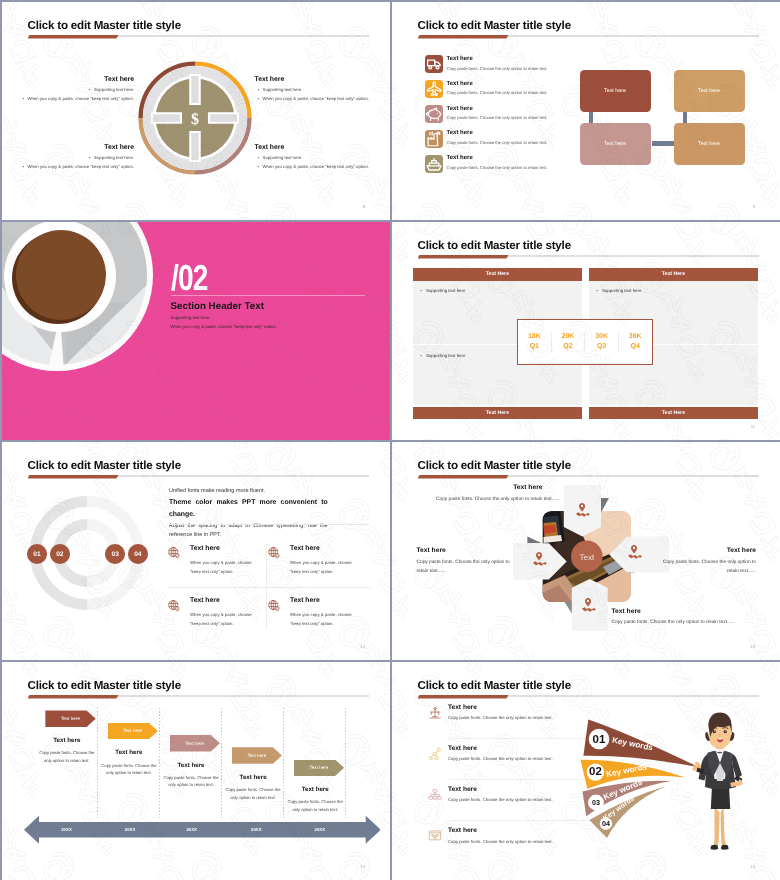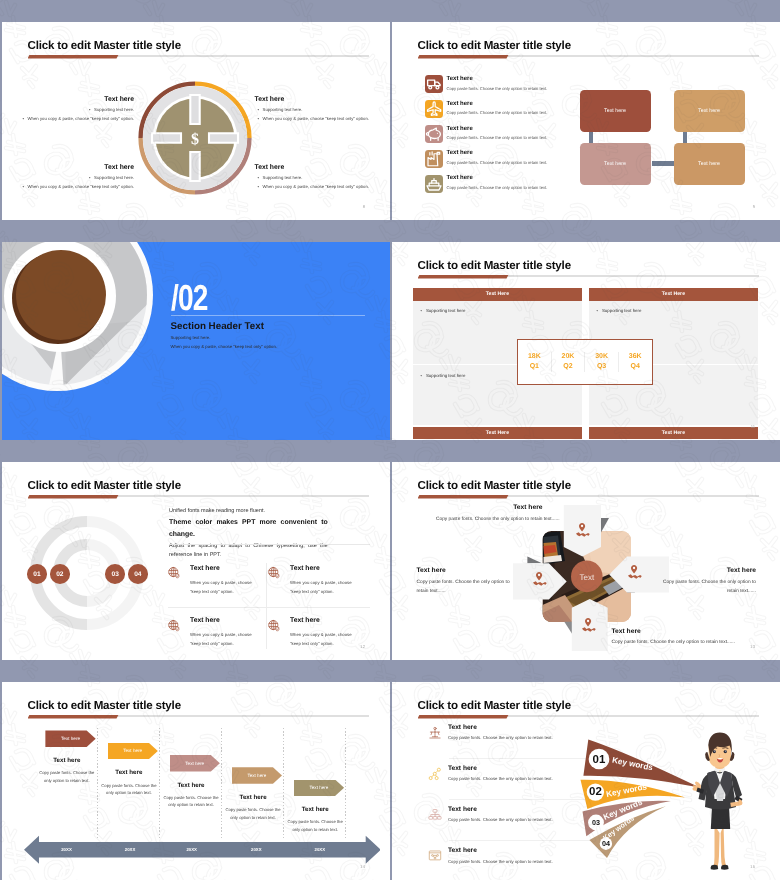--- a/index.html
+++ b/index.html
@@ -1,20 +1,20 @@
 <!DOCTYPE html>
 <html><head>
 <meta charset="utf-8">
 <style>
   html,body{margin:0;padding:0;}
   body{width:780px;height:880px;background:#9198b0;-webkit-font-smoothing:antialiased;text-rendering:geometricPrecision;font-family:"Liberation Sans",sans-serif;overflow:hidden;}
   .grid{position:absolute;left:0;top:0;width:780px;height:880px;display:grid;
     grid-template-columns:388.5px 388.5px;grid-template-rows:218.5px 218.5px 218.5px 218.5px;
     gap:1.5px 1.5px; padding:1.5px 0 0 1.5px; box-sizing:border-box;}
-  .slide{position:relative;background:#fff;overflow:hidden;margin-top:20px;}
+  .slide{position:relative;background:#fff;overflow:hidden;}
 
   
   .stitle{position:absolute;left:26px;top:17px;font-size:11.6px;font-weight:bold;color:#0d0d0d;letter-spacing:-0.2px;white-space:nowrap;}
   .rulegray{position:absolute;left:27px;top:33.2px;height:2.6px;background:#dfdfdf;}
   .ruleacc{position:absolute;left:26px;top:33.2px;height:3.9px;background:#a4553c;
     clip-path:polygon(2px 0,100% 0,calc(100% - 2px) 100%,0 100%);}
   .pgnum{position:absolute;font-size:4.2px;color:#a8a8a8;}
 
   
   .wmwrap{position:absolute;left:0;top:0;width:780px;height:880px;pointer-events:none;z-index:50;}
@@ -284,21 +284,21 @@
       </div>
     <div class="s2-box" style="left:188px;top:121.5px;background:#c49891">
         <span>Text here</span>
       </div>
     <div class="s2-box" style="left:282px;top:121.5px;background:#cb9865">
         <span>Text here</span>
       </div>
 
     <div class="pgnum" style="right:25px;bottom:11.5px">9</div>
   </div>
-  <div class="slide" style="background:#3b82f6">
+  <div class="slide" style="background:#ec4899">
     <svg class="s3-cup" viewBox="0 0 389 219">
       <defs>
         <clipPath id="s3saucer">
             <circle cx="55" cy="53" r="90"></circle>
           </clipPath>
       </defs>
       <g>
         <circle cx="55" cy="53" r="96" fill="#fcfcfc"></circle>
         <circle cx="55" cy="53" r="90" fill="#e9eaec"></circle>
         <g clip-path="url(#s3saucer)">

